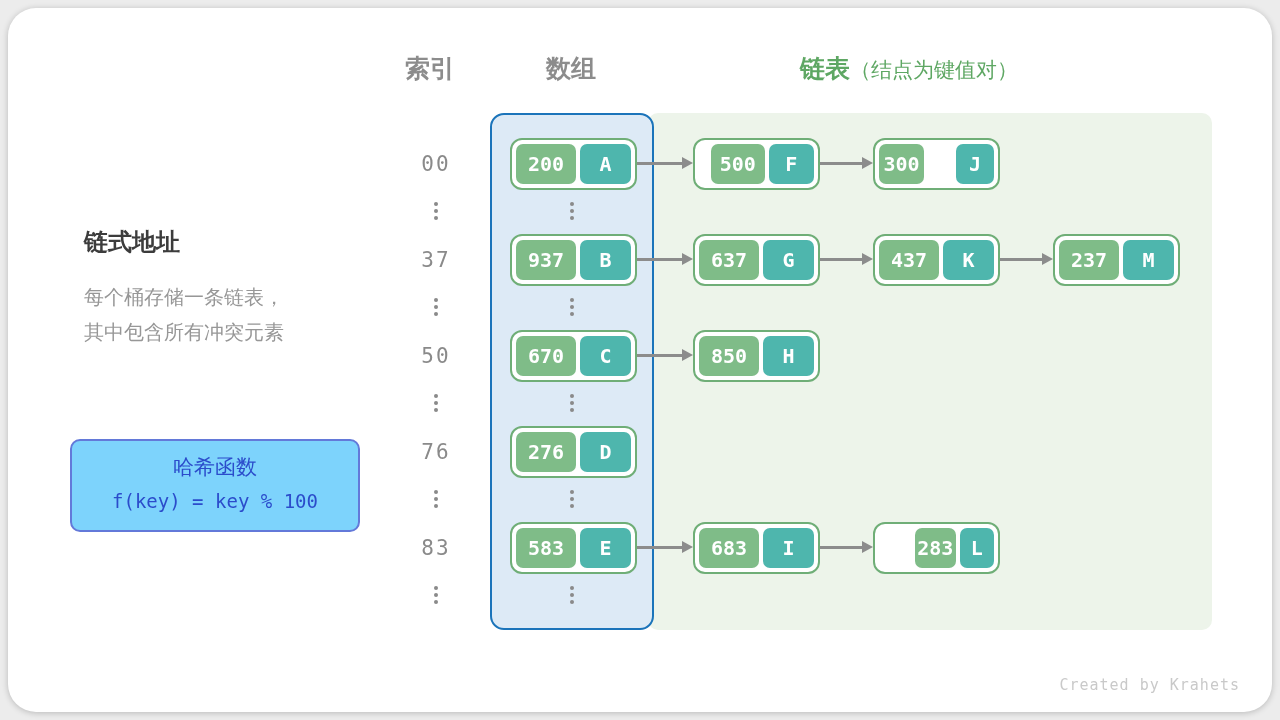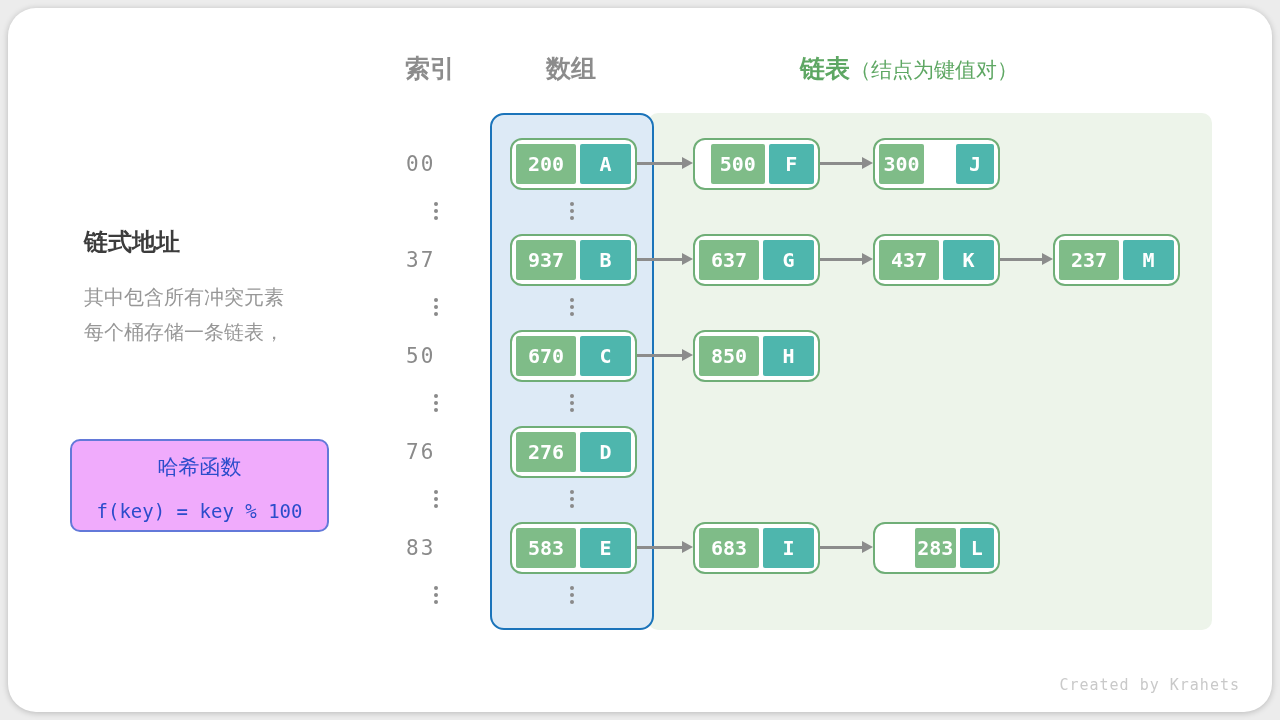--- a/index.html
+++ b/index.html
@@ -27,51 +27,51 @@
   .hdr-list-note{font-size:21px;}
   .side-title{
     position:absolute;left:84px;top:226px;
     font-size:24px;font-weight:bold;color:var(--title-dark);
   }
   .side-desc{
     position:absolute;left:84px;top:280px;
     font-size:20px;line-height:35px;color:var(--description-gray);
   }
   .hash-box{
-    position:absolute;left:70px;top:439px;width:259px;height:93px;
+    position:absolute;left:70px;top:439px;width:290px;height:93px;
     box-sizing:border-box;border:2px solid var(--hash-border);
-    border-radius:10px;background:#f0abfc;text-align:center;
+    border-radius:10px;background:#7dd3fc;text-align:center;
   }
   .hash-title{margin-top:12px;font-size:21px;color:var(--hash-blue);}
   .hash-formula{
-    margin-top:19px;font-size:19px;color:var(--hash-blue);
+    margin-top:9px;font-size:19px;color:var(--hash-blue);
     font-family:"DejaVu Sans Mono","Liberation Mono",monospace;
   }
   .list-region{
     position:absolute;left:648px;top:113px;width:564px;height:517px;
     background:var(--list-bg);border-radius:10px;z-index:0;
   }
   .array-box{
     position:absolute;left:490px;top:113px;width:164px;height:517px;
     box-sizing:border-box;background:var(--array-bg);
     border:2.5px solid var(--array-border-blue);border-radius:14px;z-index:1;
   }
   .rows{position:absolute;left:0;top:0;width:1280px;height:720px;z-index:2;}
   .idx-label{
     position:absolute;left:406px;width:60px;height:52px;line-height:52px;
-    text-align:left;font-family:"DejaVu Sans Mono","Liberation Mono",monospace;
+    text-align:center;font-family:"DejaVu Sans Mono","Liberation Mono",monospace;
     font-size:21px;letter-spacing:2px;color:var(--index-gray);
   }
   .node{
     position:absolute;width:127px;height:52px;box-sizing:border-box;
     background:#ffffff;border:2px solid var(--node-border-green);
     border-radius:12px;display:flex;gap:4px;padding:4px;z-index:2;
   }
   .key,.val{
-    border-radius:2px;display:flex;align-items:center;justify-content:center;
+    border-radius:7px;display:flex;align-items:center;justify-content:center;
     color:#ffffff;font-family:"DejaVu Sans Mono","Liberation Mono",monospace;
     font-size:20px;font-weight:bold;
   }
   .key{flex:1.18;background:var(--key-green);}
   .val{flex:1;background:var(--value-teal);}
   .arrow{position:absolute;height:3px;background:var(--arrow-gray);z-index:3;}
   .arrow::after{
     content:"";position:absolute;right:-10px;top:-5px;width:0;height:0;
     border-left:11px solid var(--arrow-gray);
     border-top:6.5px solid transparent;border-bottom:6.5px solid transparent;
@@ -95,22 +95,22 @@
 
   <div class="hdr hdr-index">索引</div>
   <div class="hdr hdr-array">数组</div>
   <div class="hdr-list">
     <span class="hdr-list-main">链表</span>
     <span class="hdr-list-note">（结点为键值对）</span>
   </div>
 
   <div class="side-title">链式地址</div>
   <div class="side-desc">
+    <div>每个桶存储一条链表，</div>
     <div>其中包含所有冲突元素</div>
-    <div>每个桶存储一条链表，</div>
   </div>
 
   <div class="hash-box">
     <div class="hash-title">哈希函数</div>
     <div class="hash-formula">f(key) = key % 100</div>
   </div>
 
   <div class="list-region"></div>
   <div class="array-box"></div>
   <div class="rows">

